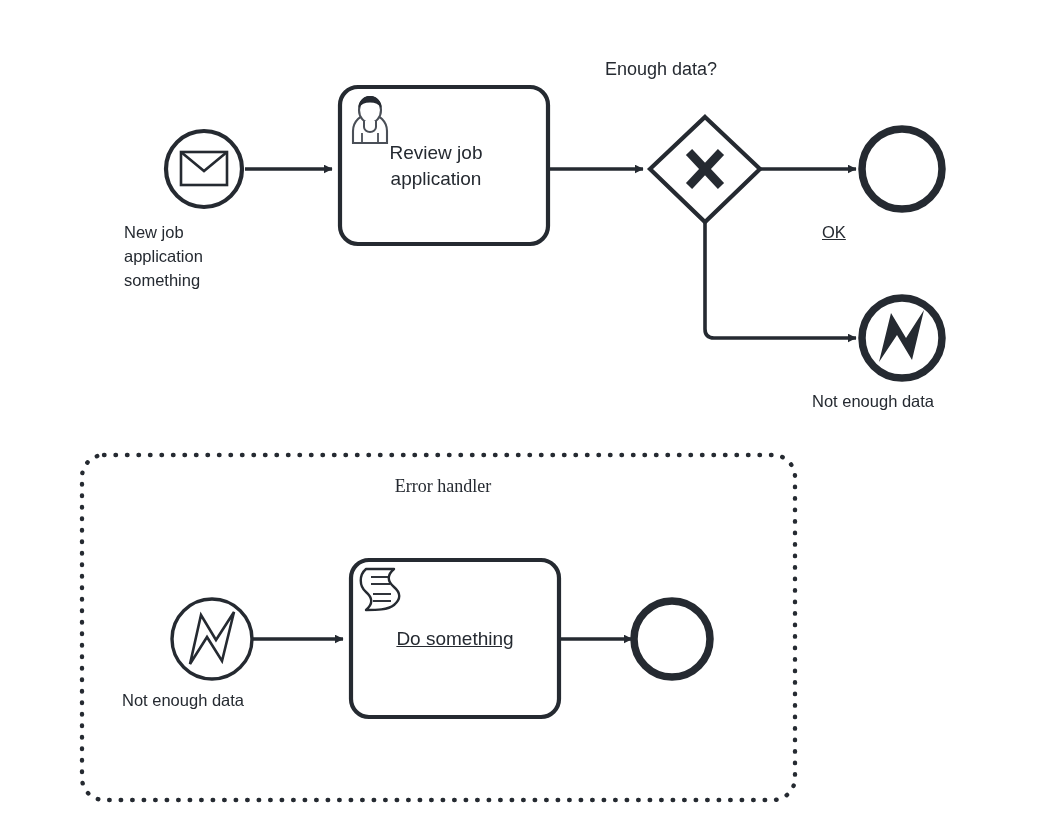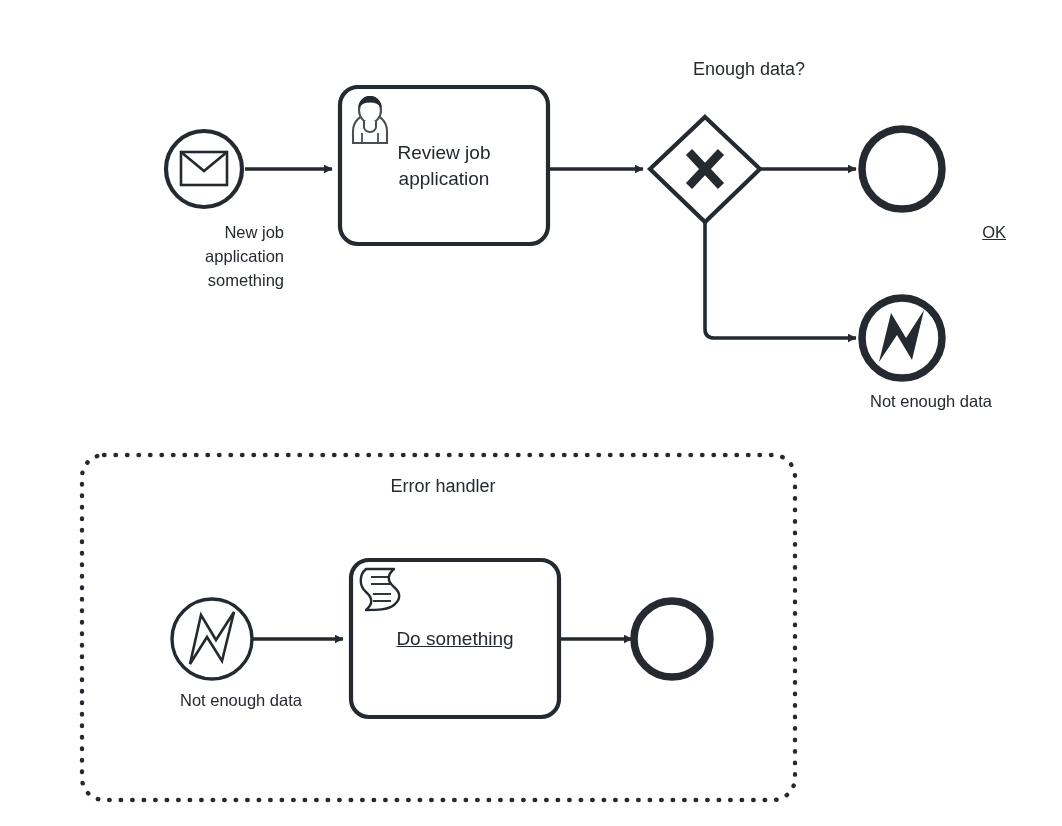--- a/index.html
+++ b/index.html
@@ -23,21 +23,21 @@
   }
   .diagram-svg {
     position: absolute;
     top: 0;
     left: 0;
     width: 1062px;
     height: 826px;
   }
   .node-label {
     position: absolute;
-    text-align: right;
+    text-align: left;
     font-family: "Liberation Sans", sans-serif;
     font-size: 16.5px;
     line-height: 24px;
     color: #252a31;
     white-space: pre-line;
     pointer-events: none;
   }
   .task-label {
     position: absolute;
     display: flex;
@@ -46,21 +46,21 @@
     text-align: center;
     font-family: "Liberation Sans", sans-serif;
     font-size: 19px;
     line-height: 26px;
     color: #252a31;
     white-space: pre-line;
   }
   .group-title {
     position: absolute;
     text-align: center;
-    font-family: Liberation Sans, sans-serif;
+    font-family: Liberation Serif, serif;
     font-size: 18px;
     line-height: 24px;
     color: #252a31;
   }
 </style>
 </head>
 <body>
 
 <div id="canvas">
 
@@ -154,26 +154,26 @@
 
     <g>
       <circle cx="672" cy="639" r="38" fill="#ffffff" stroke="#252a31" stroke-width="7.5"></circle>
     </g>
   </svg>
 
   <div class="node-label" style="left:124px; top:220px; width:160px;">New job
 application
 something</div>
 
-  <div class="task-label" style="left:340px; top:87px; width:208px; height:157px;">Review job
+  <div class="task-label" style="left:332px; top:87px; width:208px; height:157px;">Review job
 application</div>
 
   <div class="node-label" style="left:605px; top:57px; width:200px; font-size:18px;">Enough data?</div>
 
-  <div class="node-label" style="left:846px; top:220px; width:160px;text-decoration:underline;">OK</div>
+  <div class="node-label" style="left:822px; top:220px; width:160px;text-decoration:underline;">OK</div>
 
   <div class="node-label" style="left:812px; top:389px; width:180px;">Not enough data</div>
 
   <div class="group-title" style="left:338px; top:474px; width:210px;">Error handler</div>
 
   <div class="node-label" style="left:122px; top:688px; width:180px;">Not enough data</div>
 
   <div class="task-label" style="left:351px; top:560px; width:208px; height:157px;text-decoration:underline;">Do something</div>
 
 </div>

